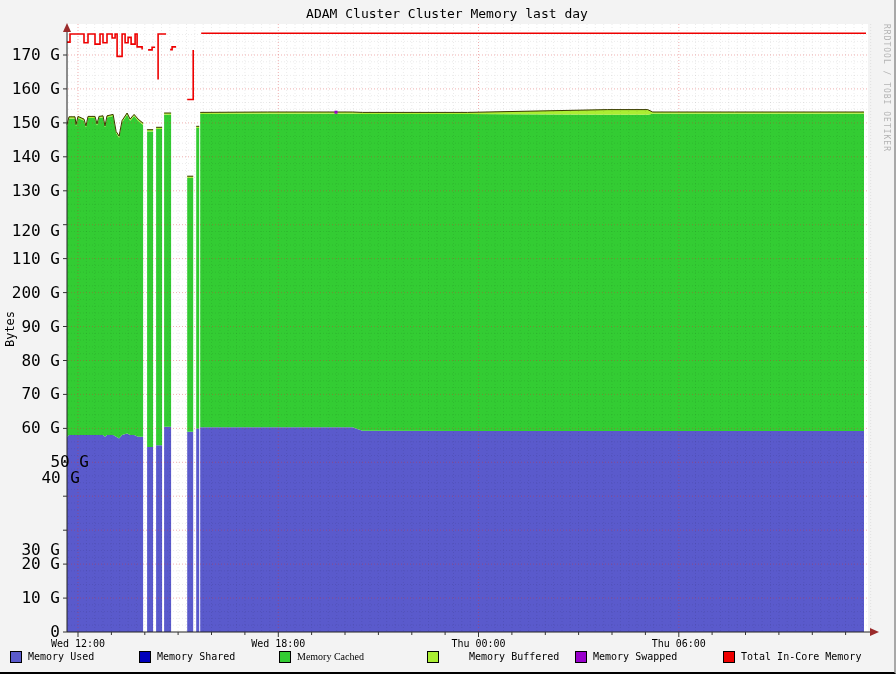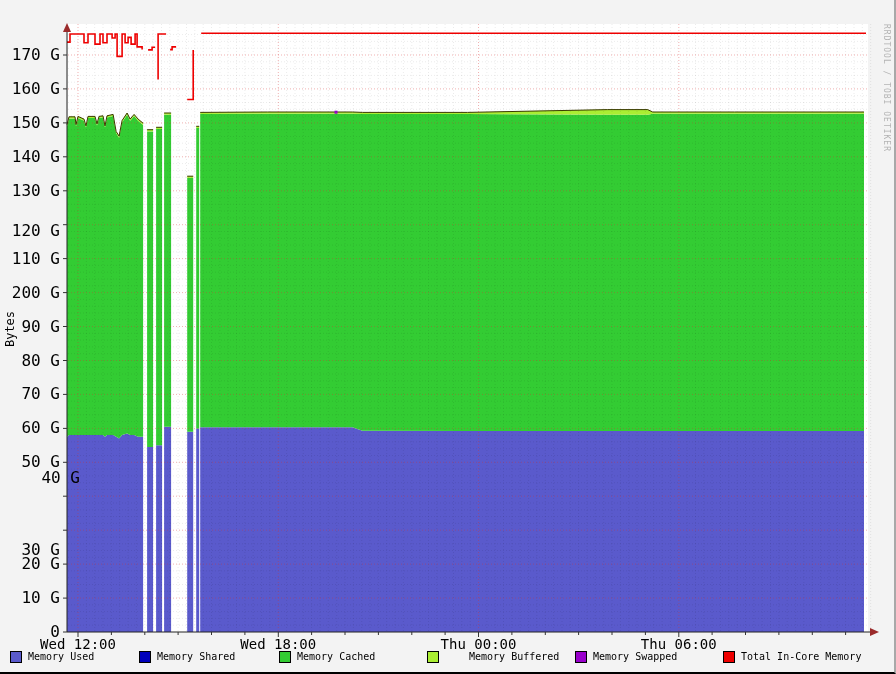--- a/index.html
+++ b/index.html
@@ -9,29 +9,30 @@
     box-sizing:border-box;border-right:2px solid #a8a8a8;border-bottom:2px solid #000;
     overflow:hidden;
   }
   #title{position:absolute;top:6px;left:0;width:100%;text-align:center;font-size:13px;white-space:pre;}
   #ylab{position:absolute;left:-20px;top:322px;width:60px;height:14px;text-align:center;
         font-size:12px;transform:rotate(-90deg);}
   #wm{position:absolute;top:24px;right:3px;font-size:8px;color:#b3b3b3;
       writing-mode:vertical-rl;letter-spacing:1px;}
   svg{position:absolute;left:0;top:0;}
   .ytick{position:absolute;left:0;width:60px;text-align:right;font-size:16px;line-height:12px;white-space:pre;}
-  .xtick{position:absolute;width:80px;text-align:center;font-size:14px;line-height:12px;top:638px;white-space:pre;}
+  .xtick{position:absolute;width:80px;text-align:center;font-size:10px;line-height:12px;top:638px;white-space:pre;}
   .leg{position:absolute;top:651px;height:12px;display:flex;align-items:center;}
   .sw{width:10px;height:10px;border:1px solid #000;flex:0 0 auto;}
   .lt{font-size:10px;line-height:12px;margin-left:6px;white-space:pre;}
 </style>
 </head>
 <body>
 
 <div id="graph">
+  <div id="title">ADAM Cluster Cluster Memory last day</div>
   <div id="ylab">Bytes</div>
   <div id="wm">RRDTOOL / TOBI OETIKER</div>
   <svg id="plot" width="896" height="674">
       <rect x="68" y="24" width="800" height="608" fill="#ffffff"></rect>
       <path d="M67,632 L67,436.8 L69,435.1 L75,435.1 L76,435.1 L78,435.1 L84,435.1 L86,435.1 L88,435.1 L95,435.1 L97,435.1 L99,435.1 L103,435.1 L105,436.8 L107,435.1 L113.1,435.1 L116.1,436.8 L119.1,438.5 L122.1,435.1 L127.1,433.4 L130.1,435.1 L134.1,435.1 L138.1,436.8 L143.1,436.8 L143.1,632 Z" fill="#5a5acc"></path>
       <path d="M67,436.8 L67,436.8 L69,435.1 L75,435.1 L76,435.1 L78,435.1 L84,435.1 L86,435.1 L88,435.1 L95,435.1 L97,435.1 L99,435.1 L103,435.1 L105,436.8 L107,435.1 L113.1,435.1 L116.1,436.8 L119.1,438.5 L122.1,435.1 L127.1,433.4 L130.1,435.1 L134.1,435.1 L138.1,436.8 L143.1,436.8 L143.1,124.9 L138.1,120.8 L134.1,116.1 L130.1,120.8 L127.1,114.7 L122.1,122.2 L119.1,137.8 L116.1,133.1 L113.1,116.1 L107,117.5 L105,127.6 L103,117.5 L99,118.1 L97,125.6 L95,118.1 L88,118.1 L86,127.6 L84,120.8 L78,118.1 L76,126.3 L75,118.5 L69,118.5 L67,126.3 Z" fill="#33cc33"></path>
       <path d="M67,126.3 L67,126.3 L69,118.5 L75,118.5 L76,126.3 L78,118.1 L84,120.8 L86,127.6 L88,118.1 L95,118.1 L97,125.6 L99,118.1 L103,117.5 L105,127.6 L107,117.5 L113.1,116.1 L116.1,133.1 L119.1,137.8 L122.1,122.2 L127.1,114.7 L130.1,120.8 L134.1,116.1 L138.1,120.8 L143.1,124.9 L143.1,123.2 L138.1,119.1 L134.1,114.4 L130.1,119.1 L127.1,113 L122.1,120.5 L119.1,136.1 L116.1,131.4 L113.1,114.4 L107,115.8 L105,125.9 L103,115.8 L99,116.4 L97,123.9 L95,116.4 L88,116.4 L86,125.9 L84,119.1 L78,116.4 L76,124.6 L75,116.8 L69,116.8 L67,124.6 Z" fill="#aaee33"></path>
       <polyline points="67,124.6 69,116.8 75,116.8 76,124.6 78,116.4 84,119.1 86,125.9 88,116.4 95,116.4 97,123.9 99,116.4 103,115.8 105,125.9 107,115.8 113.1,114.4 116.1,131.4 119.1,136.1 122.1,120.5 127.1,113 130.1,119.1 134.1,114.4 138.1,119.1 143.1,123.2 " fill="none" stroke="#3a3a00" stroke-width="1"></polyline>
       <path d="M147.1,632 L147.1,447 L153.1,447 L153.1,632 Z" fill="#5a5acc"></path>
       <path d="M147.1,447 L147.1,447 L153.1,447 L153.1,131.4 L147.1,131.4 Z" fill="#33cc33"></path>
@@ -300,21 +301,21 @@
       </g>
       <polygon points="63,32 71,32 67,23" fill="#9a2a2a"></polygon>
       <polygon points="870,628 870,636 879,632" fill="#9a2a2a"></polygon>
     </svg>
   <div id="yticks">
       <div class="ytick" style="top: 626px;">0</div>
       <div class="ytick" style="top: 592.1px;">10 G</div>
       <div class="ytick" style="top: 558.1px;">20 G</div>
       <div class="ytick" style="top: 524.2px; margin-top: 20px;">30 G</div>
       <div class="ytick" style="top: 472px; margin-left: 20px;">40 G</div>
-      <div class="ytick" style="top: 456.3px;">50 G</div>
+      <div class="ytick" style="top: 456.3px; margin-left: 29px;">50 G</div>
       <div class="ytick" style="top: 422.4px;">60 G</div>
       <div class="ytick" style="top: 388.4px;">70 G</div>
       <div class="ytick" style="top: 354.5px;">80 G</div>
       <div class="ytick" style="top: 320.5px;">90 G</div>
       <div class="ytick" style="top: 286.6px;">200 G</div>
       <div class="ytick" style="top: 252.6px;">110 G</div>
       <div class="ytick" style="top: 225px;">120 G</div>
       <div class="ytick" style="top: 184.8px;">130 G</div>
       <div class="ytick" style="top: 150.8px;">140 G</div>
       <div class="ytick" style="top: 116.9px;">150 G</div>
@@ -329,21 +330,21 @@
     </div>
   <div id="legend">
       <div class="leg" style="left: 10px;">
         <span class="sw" style="background: rgb(90, 90, 204);"></span>
         <span class="lt">Memory Used</span>
       </div>
       <div class="leg" style="left: 139px;">
         <span class="sw" style="background: rgb(0, 0, 187);"></span>
         <span class="lt">Memory Shared</span>
       </div>
-      <div class="leg" style="left: 279px;">
+      <div class="leg" style="left: 279px; font-family: Liberation Serif, serif;">
         <span class="sw" style="background: rgb(51, 204, 51);"></span>
         <span class="lt">Memory Cached</span>
       </div>
       <div class="leg" style="left: 427px; gap: 24px;">
         <span class="sw" style="background: rgb(170, 238, 51);"></span>
         <span class="lt">Memory Buffered</span>
       </div>
       <div class="leg" style="left: 575px;">
         <span class="sw" style="background: rgb(153, 0, 204);"></span>
         <span class="lt">Memory Swapped</span>

